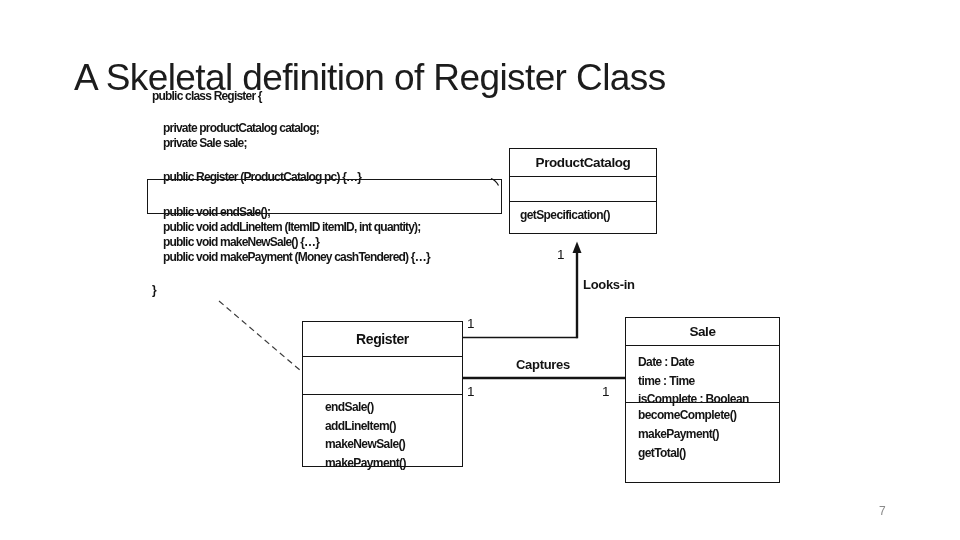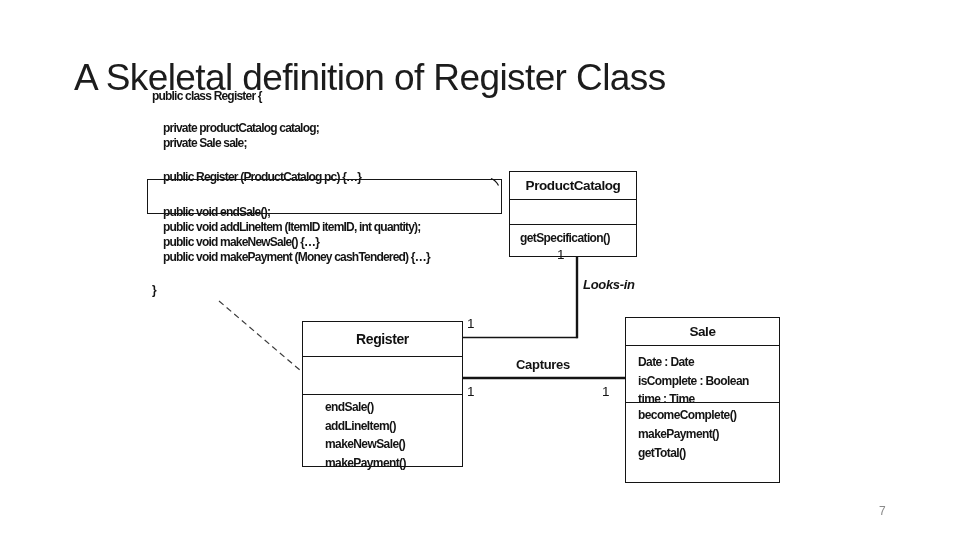--- a/index.html
+++ b/index.html
@@ -72,21 +72,21 @@
 
   <svg class="connector-layer" viewBox="0 0 960 540">
     <line x1="463" y1="337.5" x2="577.8" y2="337.5" stroke="#141414" stroke-width="1.5"></line>
     <line x1="577" y1="338.2" x2="577" y2="248" stroke="#141414" stroke-width="2.4"></line>
     <polygon points="577,241.5 572.5,253 581.5,253" fill="#141414"></polygon>
     <line x1="463" y1="378" x2="625" y2="378" stroke="#141414" stroke-width="2.4"></line>
     <line x1="219" y1="301" x2="301" y2="371" stroke="#3a3a3a" stroke-width="1.2" stroke-dasharray="6,4"></line>
     <path d="M491,178.5 q4.5,1.5 7.5,7" stroke="#141414" stroke-width="1.2" fill="none"></path>
   </svg>
 
-  <div class="uml-box" style="left:509px; top:171px; width:128px; height:86px;">
+  <div class="uml-box" style="left:509px; top:148px; width:148px; height:86px;">
     <div class="uml-title" style="height:27px; padding-top:6px;">ProductCatalog</div>
     <div class="uml-compartment" style="height:25px;"></div>
     <div class="uml-compartment" style="height:32px; padding:6px 0 0 10px;">
       <div class="uml-text">getSpecification()</div>
     </div>
   </div>
 
   <div class="uml-box" style="left:302px; top:321px; width:161px; height:146px;">
     <div class="uml-title" style="height:34px; padding-top:9px; font-size:14px;">Register</div>
     <div class="uml-compartment" style="height:38px;"></div>
@@ -95,31 +95,31 @@
       <div class="uml-text">addLineItem()</div>
       <div class="uml-text">makeNewSale()</div>
       <div class="uml-text">makePayment()</div>
     </div>
   </div>
 
   <div class="uml-box" style="left:625px; top:317px; width:155px; height:166px;">
     <div class="uml-title" style="height:27px; padding-top:6px;">Sale</div>
     <div class="uml-compartment" style="height:57px; padding:7px 0 0 12px; line-height:18.5px;">
       <div class="uml-text">Date : Date</div>
+      <div class="uml-text">time : Time</div>
       <div class="uml-text">isComplete : Boolean</div>
-      <div class="uml-text">time : Time</div>
     </div>
     <div class="uml-compartment" style="height:80px; padding:3px 0 0 12px; line-height:19px;">
       <div class="uml-text">becomeComplete()</div>
       <div class="uml-text">makePayment()</div>
       <div class="uml-text">getTotal()</div>
     </div>
   </div>
 
-  <div class="assoc-label" style="left:583px; top:277px;font-style:italic;">Looks-in</div>
+  <div class="assoc-label" style="left:583px; top:277px;">Looks-in</div>
   <div class="assoc-label" style="left:516px; top:357px;">Captures</div>
 
   <div class="mult-label" style="left:557px; top:247px;">1</div>
   <div class="mult-label" style="left:467px; top:316px;">1</div>
   <div class="mult-label" style="left:467px; top:384px;">1</div>
   <div class="mult-label" style="left:602px; top:384px;">1</div>
 
   <div class="page-number">7</div>
 
 </div>

